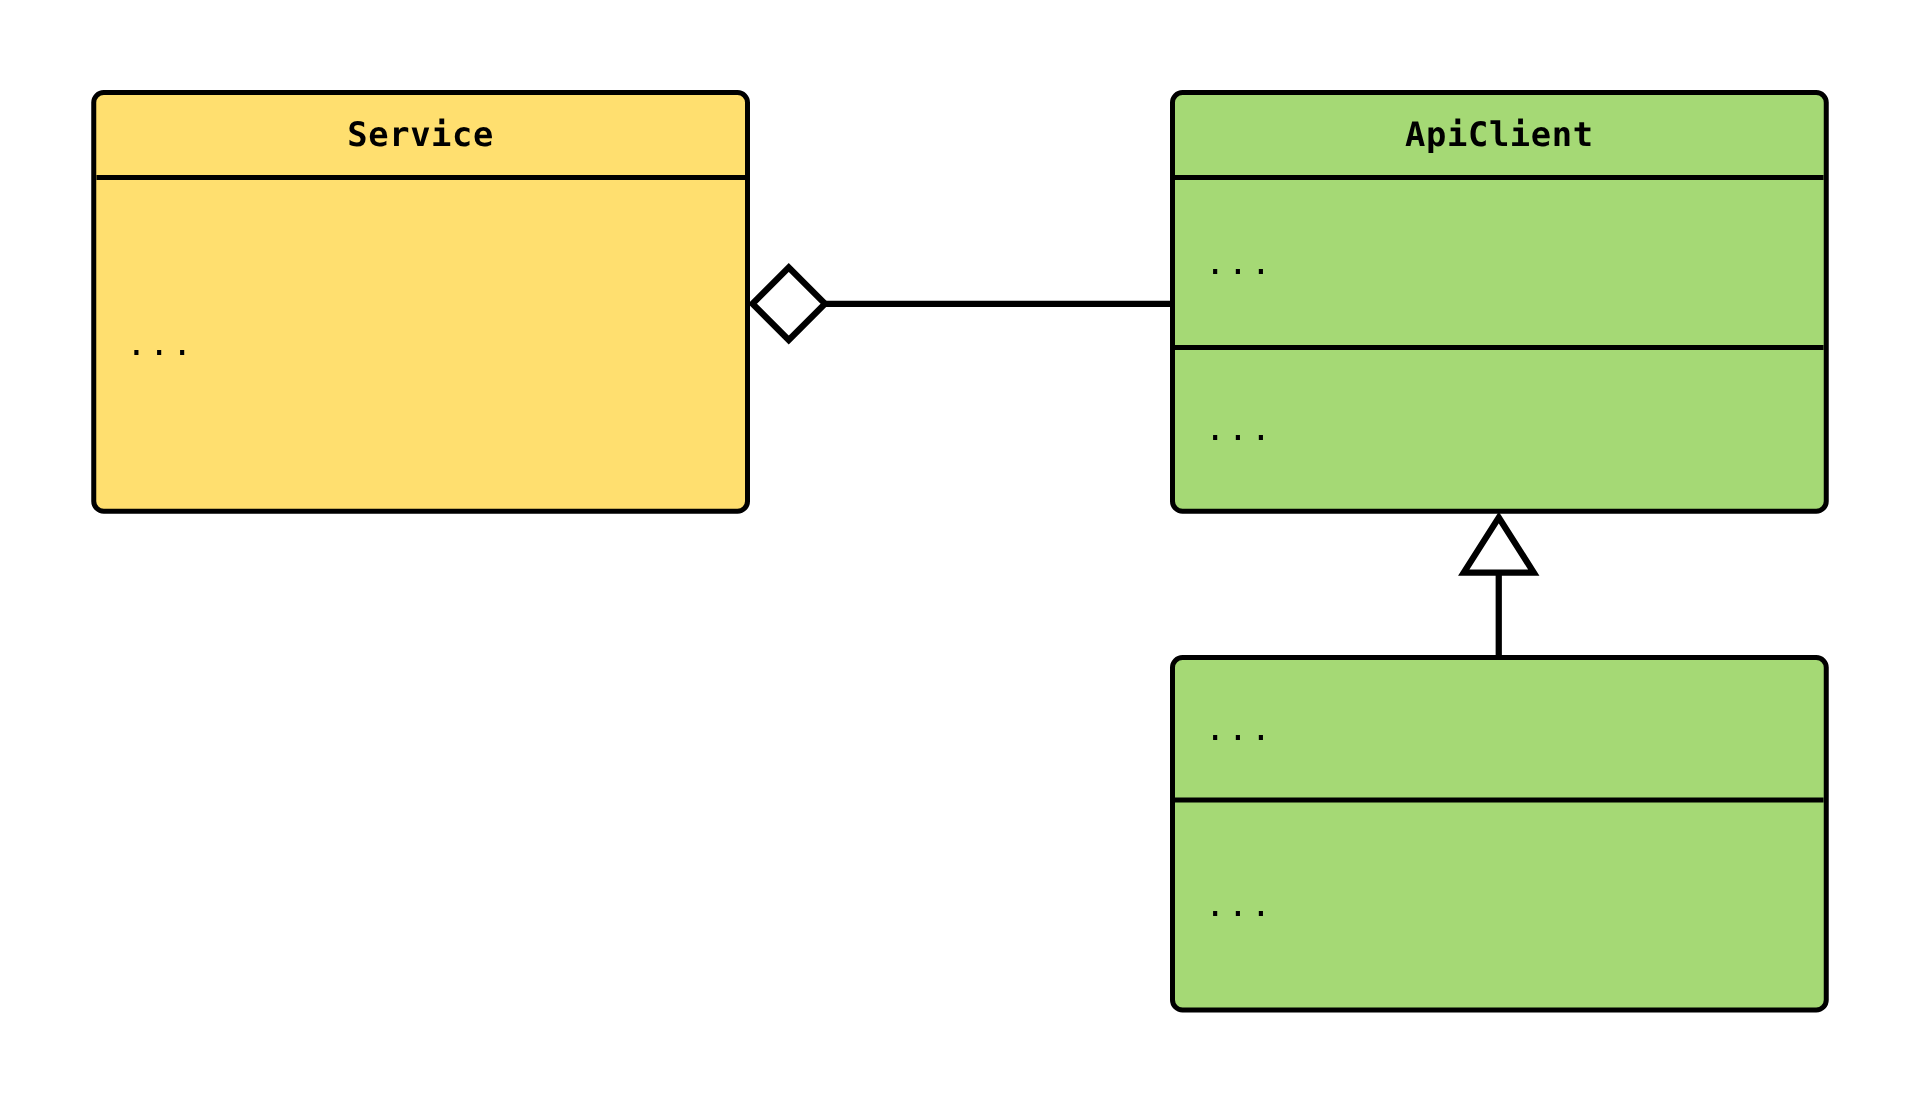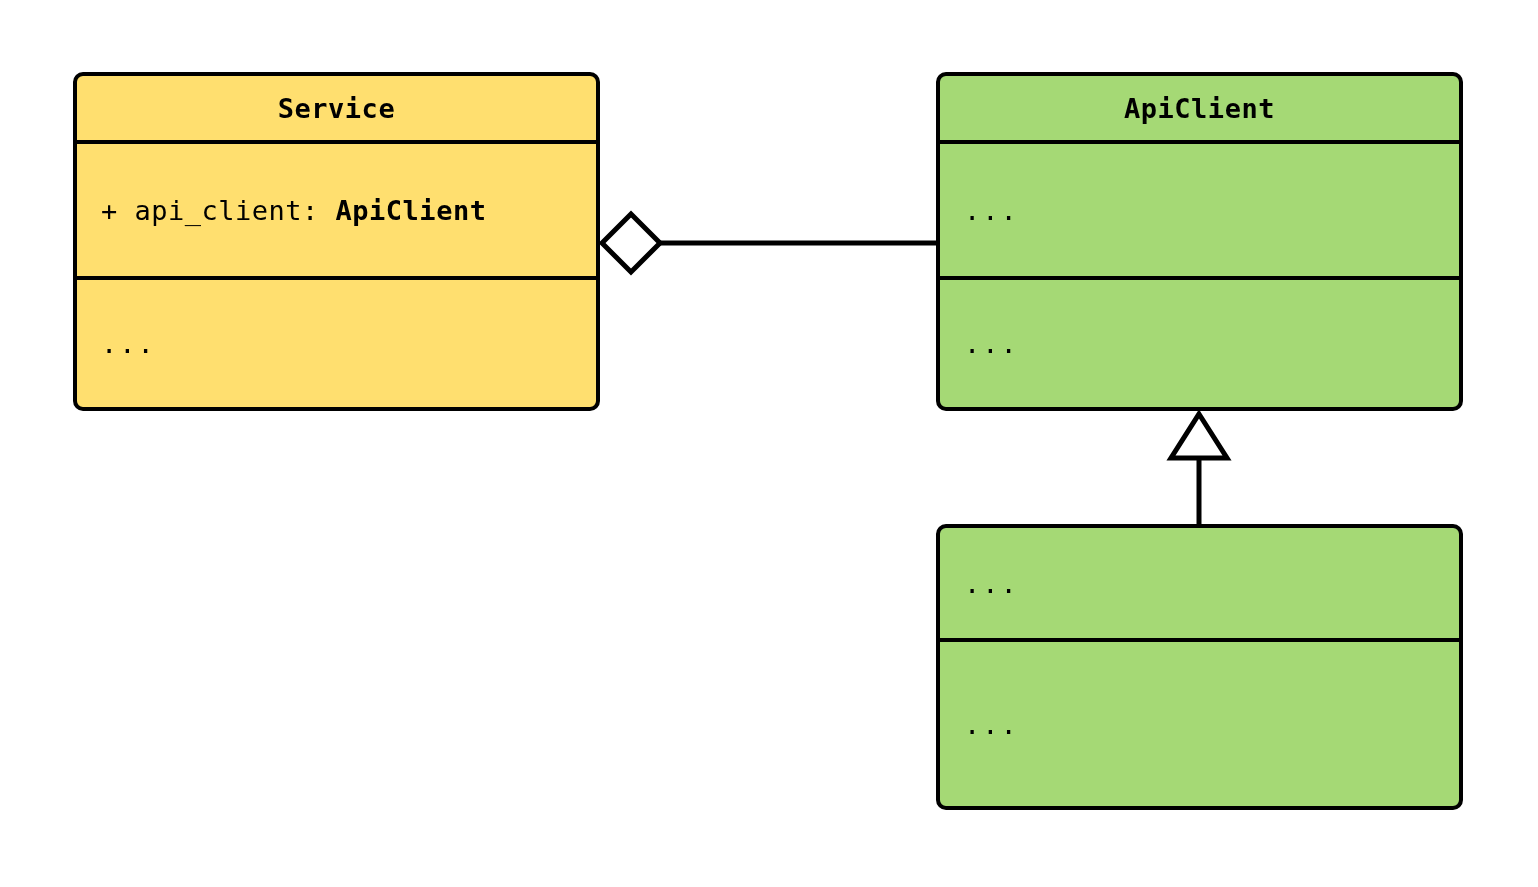--- a/index.html
+++ b/index.html
@@ -111,23 +111,20 @@
     </g>
 
     <g>
       <line x1="1199" y1="524" x2="1199" y2="456" stroke="#000000" stroke-width="5"></line>
       <polygon points="1199,414 1227,458 1171,458" fill="#FFFFFF" stroke="#000000" stroke-width="5" stroke-linejoin="miter"></polygon>
     </g>
   </svg>
 
   <div class="uml-class" id="class-service">
     <div class="compartment c-title class-title">Service</div>
-    <div class="compartment c-attrs compartment-body">
-      <span class="attr-line"><span>+ </span><span>api_client</span><span>: </span><span class="attr-type">ApiClient</span></span>
-    </div>
     <div class="compartment c-ops compartment-body">
       <span class="ellipsis">...</span>
     </div>
   </div>
 
   <div class="uml-class" id="class-apiclient">
     <div class="compartment c-title class-title">ApiClient</div>
     <div class="compartment c-attrs compartment-body">
       <span class="ellipsis">...</span>
     </div>

